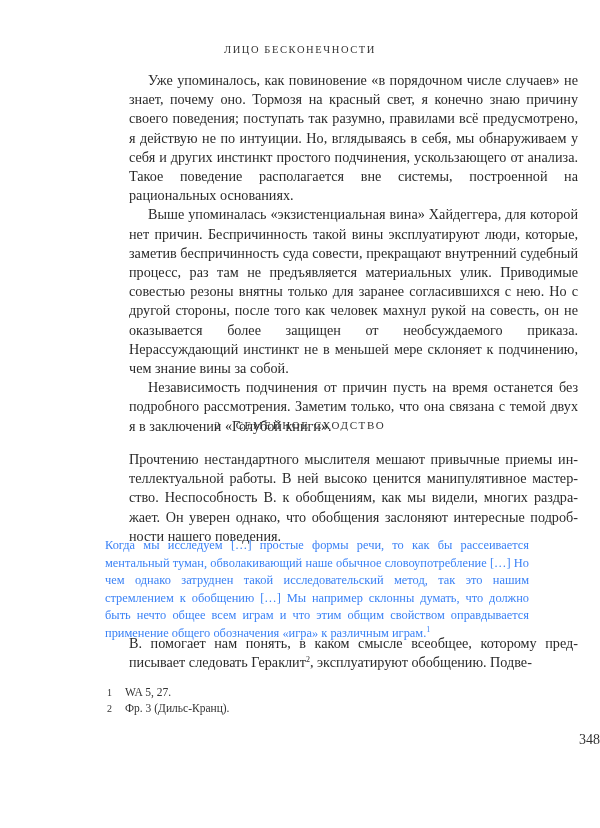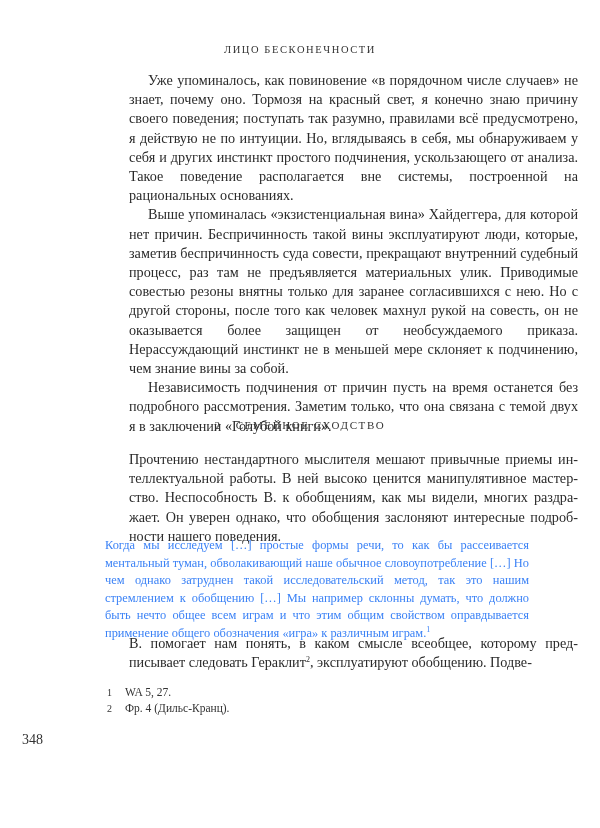--- a/index.html
+++ b/index.html
@@ -34,22 +34,22 @@
     }
     .block3 { top: 634px; }
     sup { font-size: 8px; line-height: 0; vertical-align: 5px; }
     .footnotes {
       position: absolute; left: 107px; top: 685px; width: 400px;
       font-size: 11.5px; line-height: 15.5px; color: #333;
     }
     .fn { display: flex; }
     .fn .n { width: 18px; font-size: 10px; }
     .page-number {
-      position: absolute; top: 732px; left: 0; width: 600px; text-align: left;
-      font-size: 14px; color: #333; padding-left: 22px; box-sizing: border-box;
+      position: absolute; top: 732px; left: 0; width: 600px; text-align: right;
+      font-size: 14px; color: #333; box-sizing: border-box;
     }
   </style>
 </head>
 <body>
 
 <div class="page">
 
   <div class="running-head">ЛИЦО БЕСКОНЕЧНОСТИ</div>
 
   <div class="body-text block1">
@@ -74,19 +74,19 @@
     <p><span>В. помогает нам понять, в каком смысле всеобщее, которому пред­писывает следовать Гераклит</span><sup>2</sup><span>, эксплуатируют обобщению. Подве-</span></p>
   </div>
 
   <div class="footnotes">
     <div class="fn">
       <span class="n">1</span>
       <span>WA 5, 27.</span>
     </div>
     <div class="fn">
       <span class="n">2</span>
-      <span>Фр. 4 (Дильс-Кранц).</span>
+      <span>Фр. 3 (Дильс-Кранц).</span>
     </div>
   </div>
 
   <div class="page-number">348</div>
 
 </div>
 
 </body></html>

